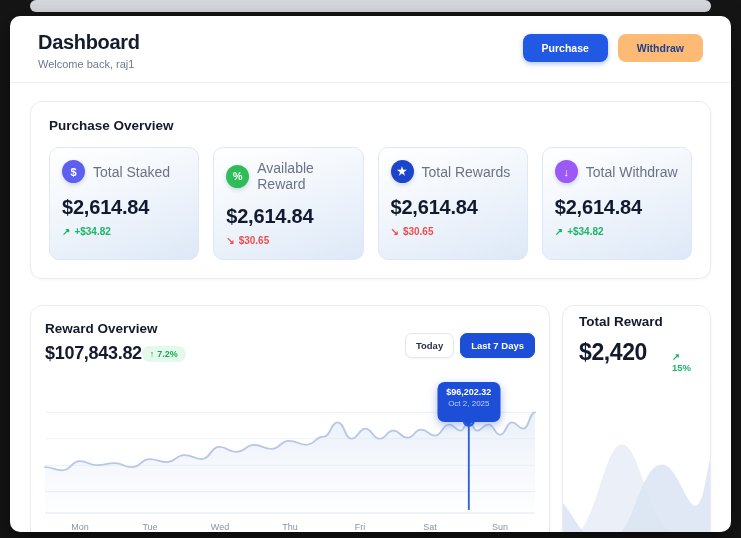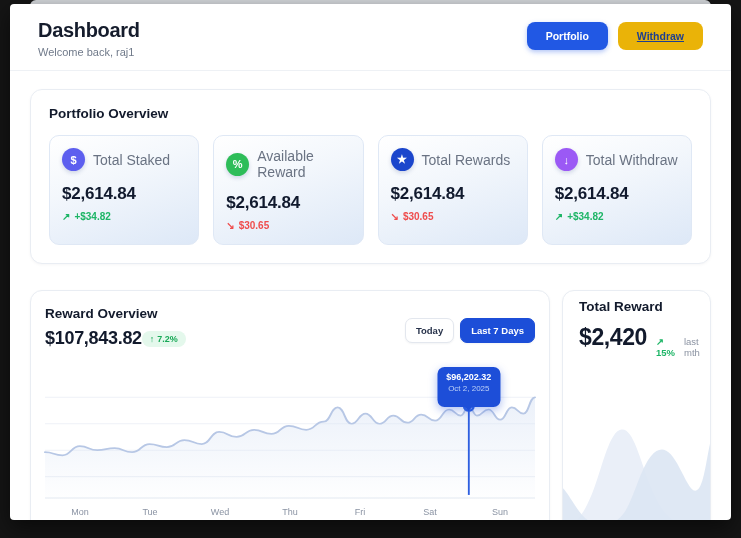--- a/index.html
+++ b/index.html
@@ -8,55 +8,55 @@
     background: #151515;
     font-family: "Liberation Sans", sans-serif;
     position: relative;
     overflow: hidden;
   }
   .back-strip {
     position: absolute; left: 30px; right: 30px; top: 0; height: 12px;
     background: #d5d8dc; border-radius: 10px;
   }
   .page {
-    position: absolute; left: 10px; top: 4px; width: 721px; height: 516px;
-    background: #ffffff; border-radius: 4px;
+    position: absolute; left: 10px; top: 16px; width: 721px; height: 516px;
+    background: #ffffff; border-radius: 10px;
     box-shadow: 0 8px 22px rgba(0,0,0,0.55);
     overflow: hidden;
   }
   
   .header {
     display: flex; justify-content: space-between; align-items: flex-start;
     padding: 15px 28px 12px 28px; border-bottom: 1px solid #eef1f5;
   }
   .page-title { font-size: 20px; font-weight: 800; color: #151c2c; letter-spacing: -0.3px; }
   .page-subtitle { font-size: 11px; color: #707a8a; margin-top: 4px; }
   .header-actions { display: flex; gap: 10px; margin-top: 3px; }
   .btn { font-size: 10.5px; font-weight: 700; border-radius: 8px; padding: 8px 19px; cursor: pointer; border: none; font-family: inherit; }
   .btn-purchase { background: #2158e4; color: #ffffff; box-shadow: 0 2px 5px rgba(33,88,228,.35); }
-  .btn-withdraw { background: #eab308; color: #1e3f8f; text-decoration: underline; }
+  .btn-withdraw { background: #fdba74; color: #1e3f8f; }
   .content { padding: 18px 20px 0 20px; }
   
   .panel { border: 1px solid #e9edf3; border-radius: 12px; background: #fff; box-shadow: 0 1px 3px rgba(20,30,60,.04); }
   .portfolio { padding: 16px 18px 18px 18px; }
   .section-title { font-size: 13.5px; font-weight: 800; color: #121a2c; }
   .stat-row { display: flex; gap: 14px; margin-top: 14px; }
   .stat-card {
     flex: 1; border: 1px solid #dfe8f5; border-radius: 10px; padding: 12px 12px 13px 12px;
     background: linear-gradient(160deg, #ffffff 0%, #f3f7fc 40%, #dde8f7 100%);
   }
   .stat-head { display: flex; align-items: center; gap: 8px; }
   .stat-icon {
     width: 23px; height: 23px; border-radius: 50%; color: #fff;
     display: flex; align-items: center; justify-content: center;
     font-size: 11px; font-weight: 700; flex: 0 0 auto;
     box-shadow: 0 2px 4px rgba(30,50,120,.18);
   }
   .stat-label { font-size: 14px; color: #6a7383; }
-  .stat-value { font-size: 17px; font-weight: 800; color: #111a2e; margin-top: 13px; letter-spacing: -0.2px; }
+  .stat-value { font-size: 20px; font-weight: 800; color: #111a2e; margin-top: 13px; letter-spacing: -0.2px; }
   .stat-change { font-size: 10px; font-weight: 700; margin-top: 7px; display: flex; align-items: center; gap: 4px; }
   .stat-change.up { color: #1db566; }
   .stat-change.down { color: #ef4d4d; }
   .trend-glyph { font-size: 10px; }
   
   .bottom-row { display: flex; gap: 12px; margin-top: 26px; }
   .reward-card { width: 520px; padding: 15px 14px 12px 14px; position: relative; }
   .reward-head { display: flex; justify-content: space-between; align-items: flex-start; }
   .reward-value-row { display: flex; align-items: center; margin-top: 7px; }
   .reward-value { font-size: 18px; font-weight: 800; color: #121a2c; letter-spacing: -0.3px; }
@@ -82,48 +82,48 @@
   .tooltip::after {
     content: ""; position: absolute; top: 100%; left: 50%; transform: translateX(-50%);
     border: 4px solid transparent; border-top-color: #1d4ed8;
   }
   .tooltip-value { font-size: 9px; font-weight: 800; color: #ffffff; }
   .tooltip-date { font-size: 8px; color: #bcd0f7; margin-top: 2px; }
   .x-labels { display: flex; margin-top: 8px; padding-bottom: 4px; }
   .x-labels span { flex: 1; text-align: center; font-size: 9px; color: #8a93a3; }
   
   .total-card { flex: 1; padding: 8px 16px; position: relative; overflow: hidden; }
-  .total-value-row { display: flex; align-items: baseline; gap: 9px; margin-top: 10px; }
+  .total-value-row { display: flex; align-items: baseline; gap: 25px; margin-top: 10px; }
   .total-value { font-size: 23px; font-weight: 800; color: #121a2c; letter-spacing: -0.4px; }
   .total-trend { font-size: 9.5px; font-weight: 800; color: #1db566; }
   .total-period { font-size: 9.5px; color: #8b93a2; }
   .waves { position: absolute; left: 0; right: 0; bottom: 0; width: 100%; height: 142px; display: block; }
 </style>
 </head>
 <body>
 
 <div class="back-strip"></div>
 
 <div class="page">
 
   <div class="header">
     <div>
       <div class="page-title">Dashboard</div>
       <div class="page-subtitle">Welcome back, raj1</div>
     </div>
     <div class="header-actions">
-      <button class="btn btn-purchase">Portfolio</button>
+      <button class="btn btn-purchase">Purchase</button>
       <button class="btn btn-withdraw">Withdraw</button>
     </div>
   </div>
 
   <div class="content">
 
     <div class="panel portfolio">
-      <div class="section-title">Portfolio Overview</div>
+      <div class="section-title">Purchase Overview</div>
       <div class="stat-row">
 
         <div class="stat-card">
           <div class="stat-head">
             <span class="stat-icon" style="background:#5d5fef">$</span>
             <span class="stat-label">Total Staked</span>
           </div>
           <div class="stat-value">$2,614.84</div>
           <div class="stat-change up">
             <span class="trend-glyph">↗</span>

